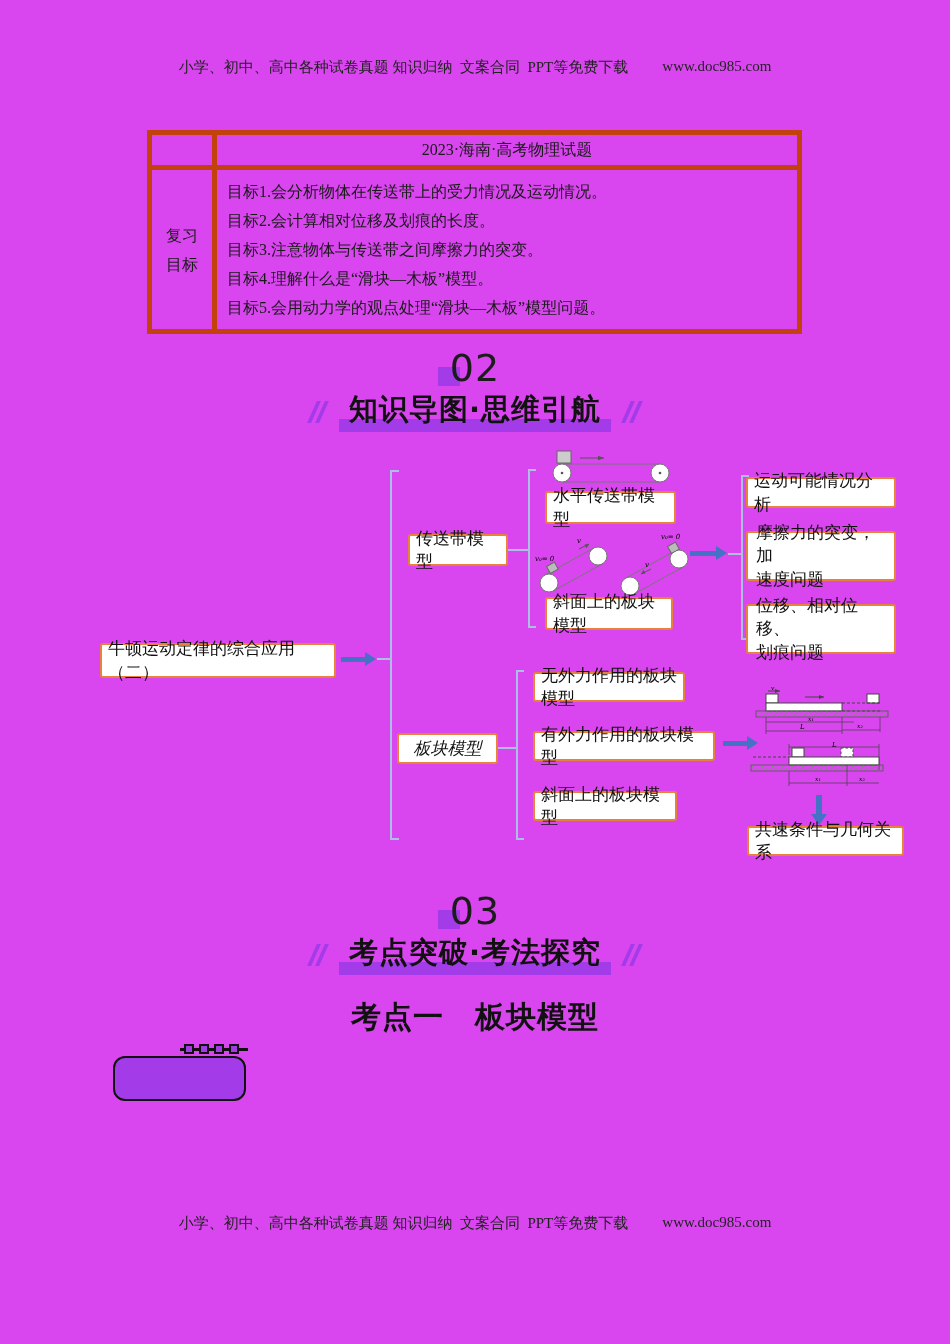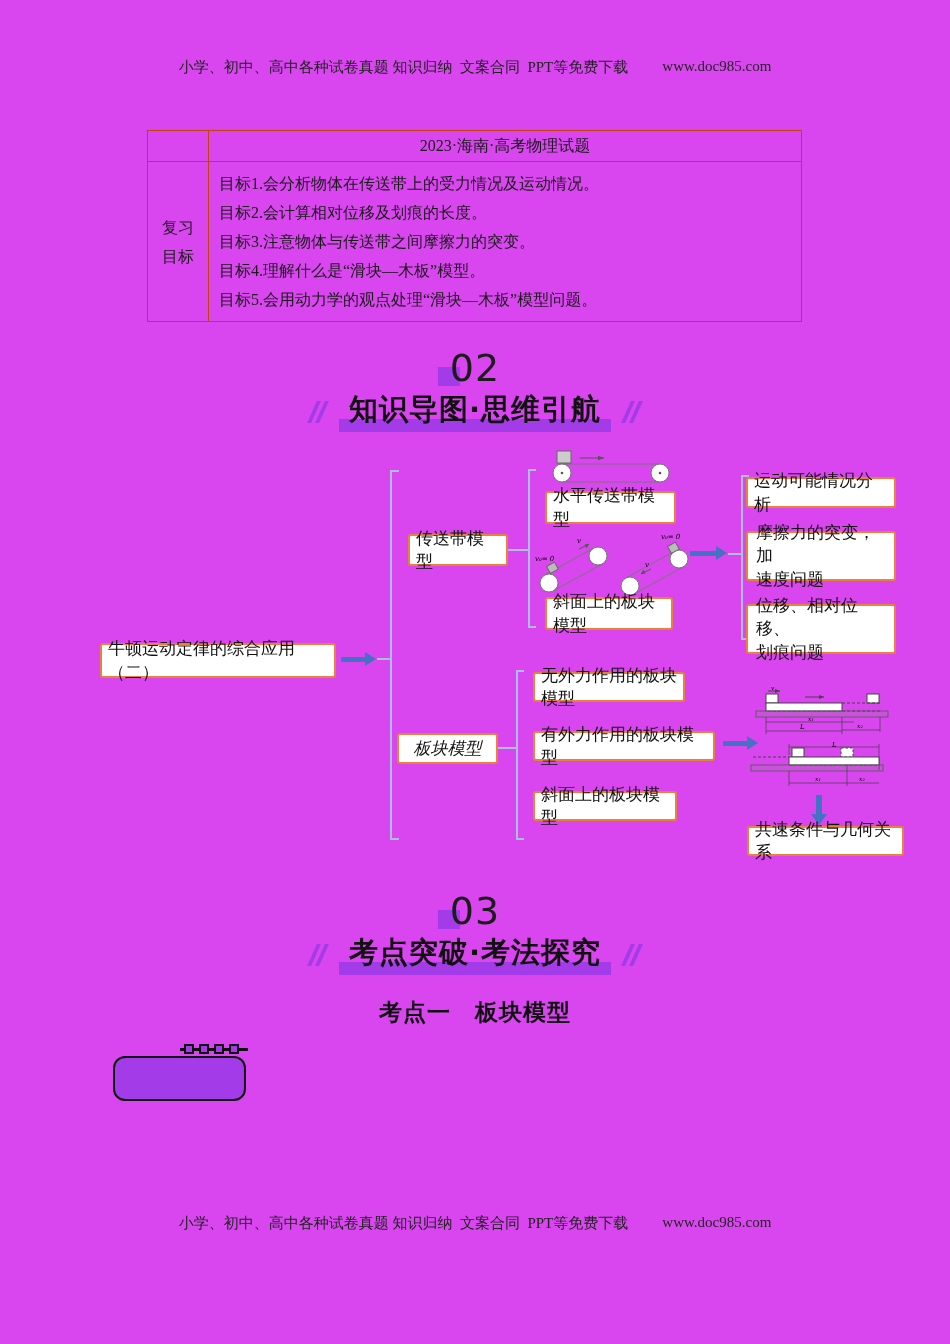--- a/index.html
+++ b/index.html
@@ -7,40 +7,40 @@
         font-family:"Liberation Serif","DejaVu Serif",serif;color:#1a1a1a;}
 
   
   .hf{position:absolute;left:0;width:950px;text-align:center;font-size:15px;color:#222;
       display:flex;justify-content:center;gap:34px;}
   .hf .t{white-space:pre;}
 
   
   .gtable{position:absolute;left:147px;top:130px;width:655px;border-collapse:collapse;
           font-size:16px;}
-  .gtable td{border:1px solid #c2410c;vertical-align:middle;padding:0;}
+  .gtable td{border:5px solid #c2410c;vertical-align:middle;padding:0;}
   .gtable .c1{width:60px;text-align:center;}
   .gtable .r1{height:30px;text-align:center;}
   .gtable .goalcell{padding:7px 8px 7px 10px;}
   .goal-line{line-height:29px;}
   .lblline{line-height:29px;text-align:center;}
 
   
   .sec{position:absolute;left:0;width:950px;text-align:center;
        font-family:"DejaVu Sans","Liberation Sans",sans-serif;}
   .numwrap{display:inline-block;position:relative;line-height:1;}
   .secnum{position:relative;z-index:1;font-size:38px;font-weight:400;color:#1c1c1c;letter-spacing:1px;}
   .numsq{position:absolute;left:-12px;bottom:1px;width:22px;height:19px;background:#A33BE8;z-index:0;}
   .titlerow{margin-top:3px;white-space:nowrap;}
   .titlebox{display:inline-block;position:relative;padding:0 6px;}
   .titlebar{position:absolute;left:-4px;right:-4px;bottom:-2px;height:13px;background:#A33BE8;z-index:0;}
   .sectitle{position:relative;z-index:1;font-size:29px;font-weight:bold;color:#111;letter-spacing:1px;}
   .slash{display:inline-block;vertical-align:-4px;margin:0 12px;}
   .slash i{display:inline-block;width:4px;height:22px;background:#A33BE8;transform:skewX(-24deg);margin:0 2px;}
-  .subtitle{position:absolute;left:0;width:950px;text-align:center;font-size:23px;font-weight:bold;
+  .subtitle{position:absolute;left:0;width:950px;text-align:center;font-size:30px;font-weight:bold;
             color:#111;font-family:"Liberation Serif","DejaVu Serif",serif;letter-spacing:1px;}
 
   
   .mnode{position:absolute;box-sizing:border-box;border:2px solid #E8823A;border-radius:3px;
          background:#fff;font:17px/1.38 "Liberation Sans","DejaVu Sans",sans-serif;color:#111;
          display:flex;align-items:center;padding:1px 6px;}
   .mcenter{justify-content:center;}
   .hline,.vline{position:absolute;background:#AABFE3;}
   .hline{height:2px;} .vline{width:2px;}
   .arrow{position:absolute;background:#4472C4;height:5px;}

